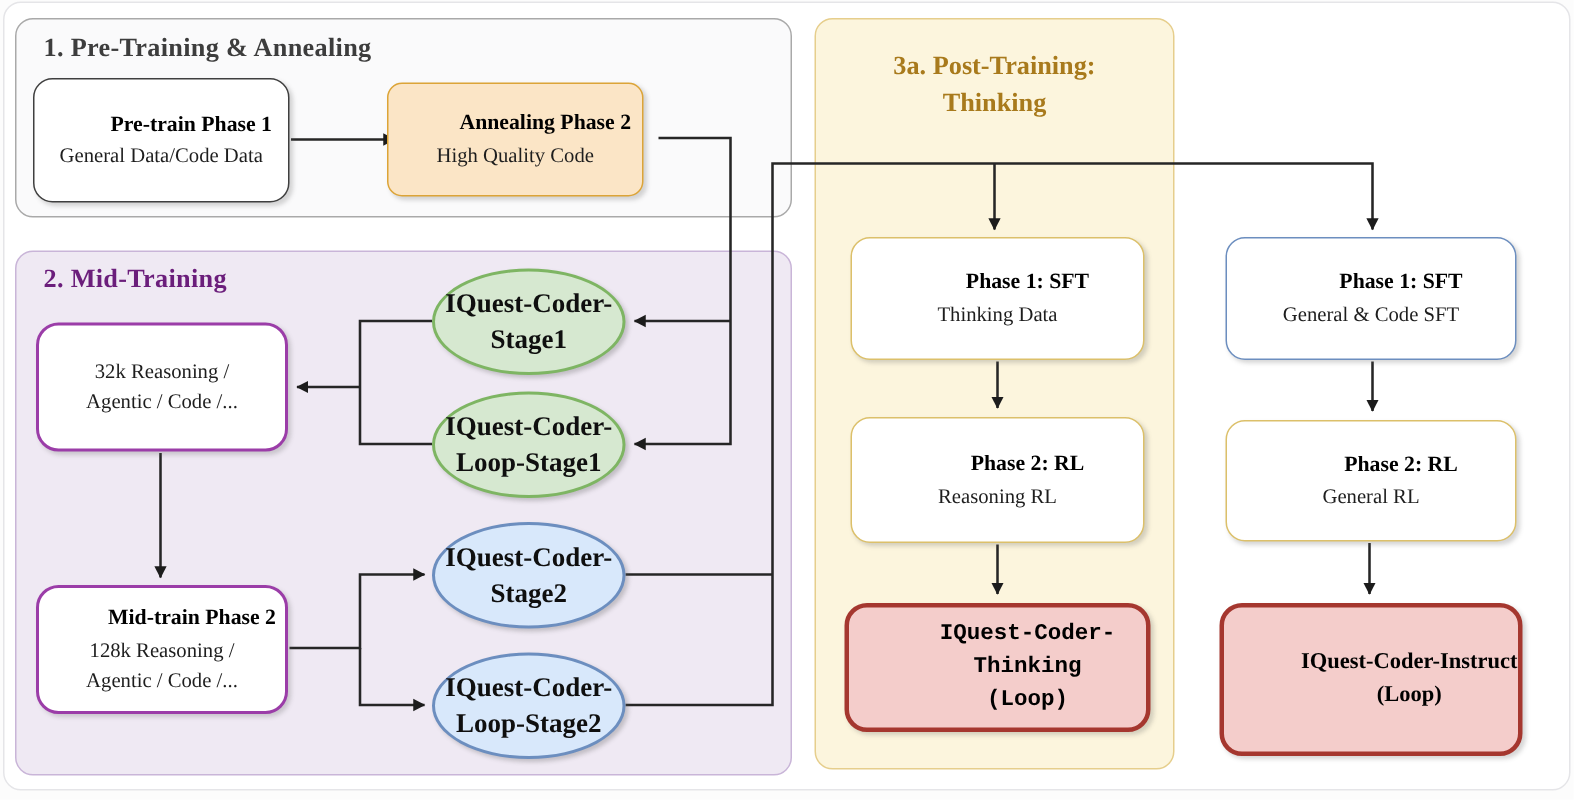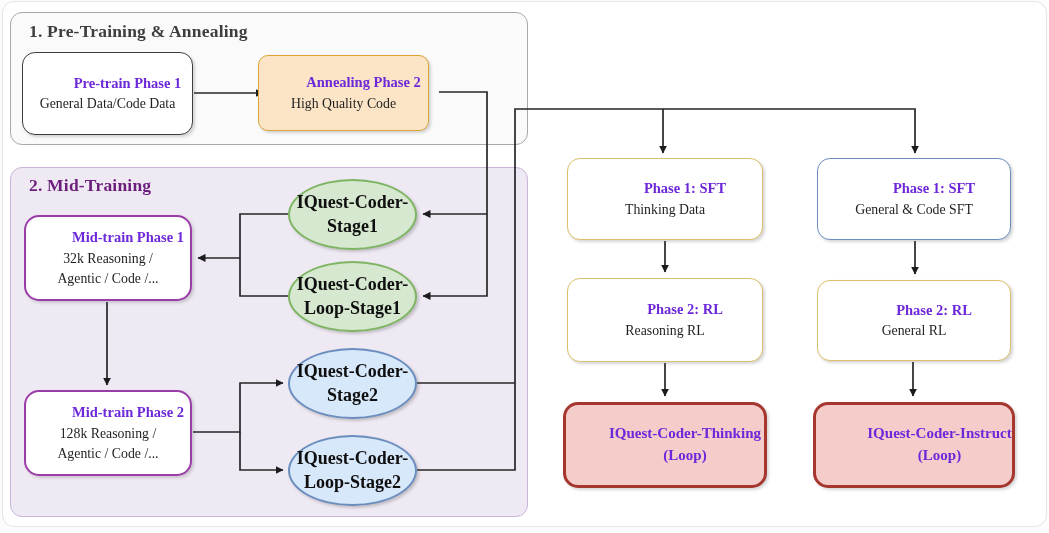--- a/index.html
+++ b/index.html
@@ -34,21 +34,21 @@
   .sec-think .sec-title-center { color:var(--sec3a_title); }
   .sec-instr .sec-title-center { color:var(--sec3b_title); }
 
   
   .node {
     position:absolute; box-sizing:border-box; background:#FFFFFF;
     border-radius:13px; display:flex; flex-direction:column;
     align-items:center; justify-content:center; text-align:center;
     box-shadow:2px 2px 3px rgba(90,90,90,.25);
   }
-  .node .t  { font-weight:bold; font-size:14.5px; color:#6d28d9; line-height:1.45;margin-left:40px; }
+  .node .t  { font-weight:bold; font-size:14.5px; color:#000000; line-height:1.45;margin-left:40px; }
   .node .s  { font-size:13.8px; color:#1E1E1E; line-height:1.45; }
 
   .n-pretrain { left:22px;  top:52px;  width:171px; height:83px; border:1.5px solid #3F3F3F; }
   .n-anneal   { left:258px; top:55px;  width:171px; height:76px;
                 background:var(--anneal_fill); border:1.5px solid var(--anneal_border); border-radius:10px; }
   .n-mid1     { left:24px;  top:215px; width:168px; height:86px; border:2px solid var(--purple_border); border-radius:15px; }
   .n-mid2     { left:24px;  top:390px; width:168px; height:86px; border:2px solid var(--purple_border); border-radius:15px; }
 
   .ellipse {
     position:absolute; box-sizing:border-box; width:129px; height:71px;
@@ -65,42 +65,48 @@
   .e-lstage2 { left:288px; top:435px; }
 
   .n-sft-a { left:567px; top:158px; width:196px; height:82px; border:1.5px solid var(--gold_border); }
   .n-rl-a  { left:567px; top:278px; width:196px; height:84px; border:1.5px solid var(--gold_border); }
   .n-sft-b { left:817px; top:158px; width:194px; height:82px; border:1.5px solid var(--blue_border); }
   .n-rl-b  { left:817px; top:280px; width:194px; height:81px; border:1.5px solid var(--gold_border); }
 
   .n-red {
     background:var(--red_fill); border:3px solid var(--red_border); border-radius:15px;
   }
-  .n-think { left:563px; top:402px; width:204px; height:86px; }
-  .n-instr { left:813px; top:402px; width:202px; height:86px;padding-left:11px; }
+  .n-think { left:563px; top:402px; width:204px; height:86px;font-family:Liberation Mono, monospace; }
+  .n-instr { left:813px; top:402px; width:202px; height:102px;padding-left:11px; }
   .n-red .t { font-size:15px; }
 
   
   svg.wires { position:absolute; left:0; top:0; width:1049px; height:533px; pointer-events:none; }
   .wire { fill:none; stroke:#262626; stroke-width:1.7px; }
 </style>
 </head>
 <body>
 
 <div class="canvas">
   <div class="card"></div>
 
   <div class="section sec-pre">
     <div class="sec-title">1. Pre-Training &amp; Annealing</div>
   </div>
 
   <div class="section sec-mid">
     <div class="sec-title">2. Mid-Training</div>
   </div>
 
+  <div class="section sec-think">
+    <div class="sec-title-center">
+      <span>3a. Post-Training:</span><br>
+      <span>Thinking</span>
+    </div>
+  </div>
 
 
   <svg class="wires" viewBox="0 0 1049 533">
     <defs>
       <marker id="arr" markerWidth="9" markerHeight="9" refX="7.5" refY="4.5" orient="auto" markerUnits="userSpaceOnUse">
         <path d="M0,0.4 L8,4.5 L0,8.6 Z" fill="#1C1C1C"></path>
       </marker>
     </defs>
 
     <path class="wire" d="M194,93 H263" marker-end="url(#arr)"></path>
@@ -135,21 +141,20 @@
   <div class="node n-pretrain">
     <div class="t">Pre-train Phase 1</div>
     <div class="s">General Data/Code Data</div>
   </div>
   <div class="node n-anneal">
     <div class="t">Annealing Phase 2</div>
     <div class="s">High Quality Code</div>
   </div>
 
   <div class="node n-mid1">
-    <div class="t">Mid-train Phase 1</div>
     <div class="s">32k Reasoning /</div>
     <div class="s">Agentic / Code /...</div>
   </div>
   <div class="node n-mid2">
     <div class="t">Mid-train Phase 2</div>
     <div class="s">128k Reasoning /</div>
     <div class="s">Agentic / Code /...</div>
   </div>
 
   <div class="ellipse el-green e-stage1">

